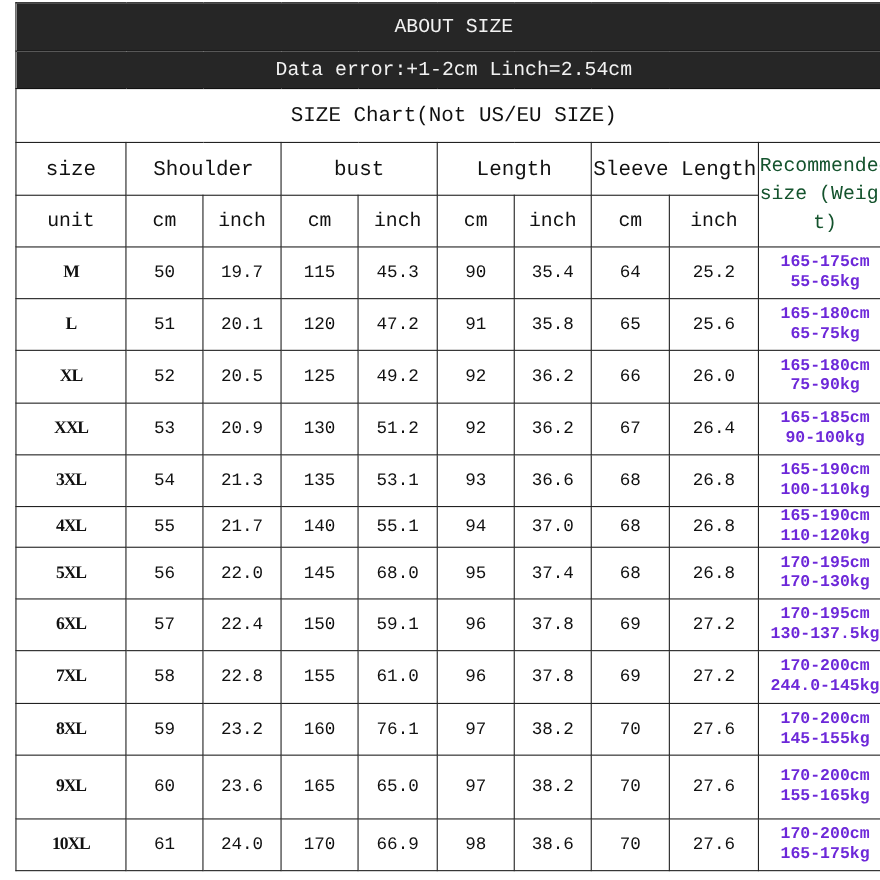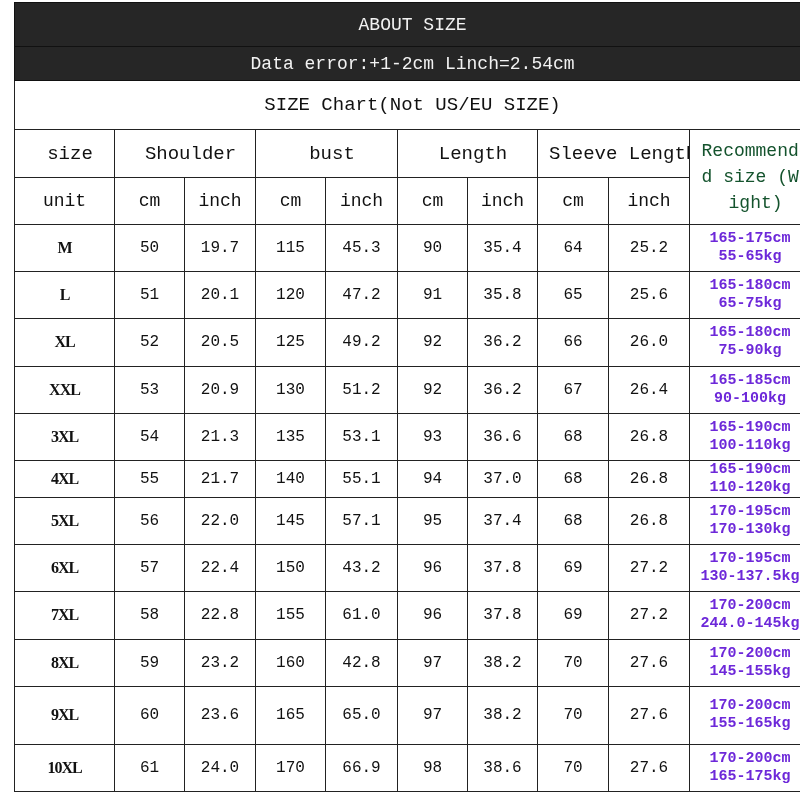--- a/index.html
+++ b/index.html
@@ -21,21 +21,21 @@
     overflow: hidden;
     white-space: nowrap;
   }
   .band-dark td {
     background: #262626;
     color: #f2f2f2;
     font-size: 18px;
     border-color: #111111;
   }
   .band-title td { background: #ffffff; font-size: 19px; }
-  .hdr td { font-size: 19px; padding-left: 11px; }
+  .hdr td { font-size: 19px; }
   .hdr-unit td { font-size: 18px; }
   .data td { font-size: 16px; font-family: "Liberation Mono", "DejaVu Sans Mono", monospace; }
   .data td.size { font-family: "Liberation Serif", "DejaVu Serif", serif; font-weight: bold; font-size: 16px; letter-spacing: -1px; }
   td.rec {
     color: #6d28d9;
     font-weight: bold;
     font-family: Liberation Mono, monospace;
     font-size: 15px;
     line-height: 18px;
     white-space: normal;
@@ -189,37 +189,37 @@
       <div>165-190cm</div>
       <div>110-120kg</div>
     </td>
   </tr>
 
   <tr class="data" style="height:47.2px">
     <td class="size">5XL</td>
     <td>56</td>
     <td>22.0</td>
     <td>145</td>
-    <td>57.1</td>
+    <td>68.0</td>
     <td>95</td>
     <td>37.4</td>
     <td>68</td>
     <td>26.8</td>
     <td class="rec">
       <div>170-195cm</div>
       <div>170-130kg</div>
     </td>
   </tr>
 
   <tr class="data" style="height:47.2px">
     <td class="size">6XL</td>
     <td>57</td>
     <td>22.4</td>
     <td>150</td>
-    <td>43.2</td>
+    <td>59.1</td>
     <td>96</td>
     <td>37.8</td>
     <td>69</td>
     <td>27.2</td>
     <td class="rec">
       <div>170-195cm</div>
       <div>130-137.5kg</div>
     </td>
   </tr>
 
@@ -237,21 +237,21 @@
       <div>170-200cm</div>
       <div>244.0-145kg</div>
     </td>
   </tr>
 
   <tr class="data" style="height:47.2px">
     <td class="size">8XL</td>
     <td>59</td>
     <td>23.2</td>
     <td>160</td>
-    <td>42.8</td>
+    <td>76.1</td>
     <td>97</td>
     <td>38.2</td>
     <td>70</td>
     <td>27.6</td>
     <td class="rec">
       <div>170-200cm</div>
       <div>145-155kg</div>
     </td>
   </tr>
 

